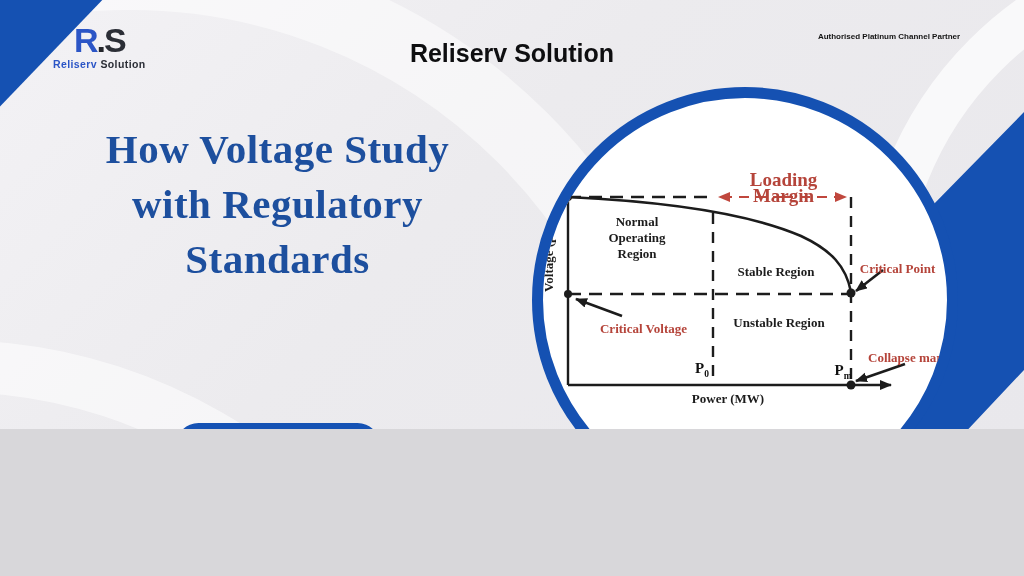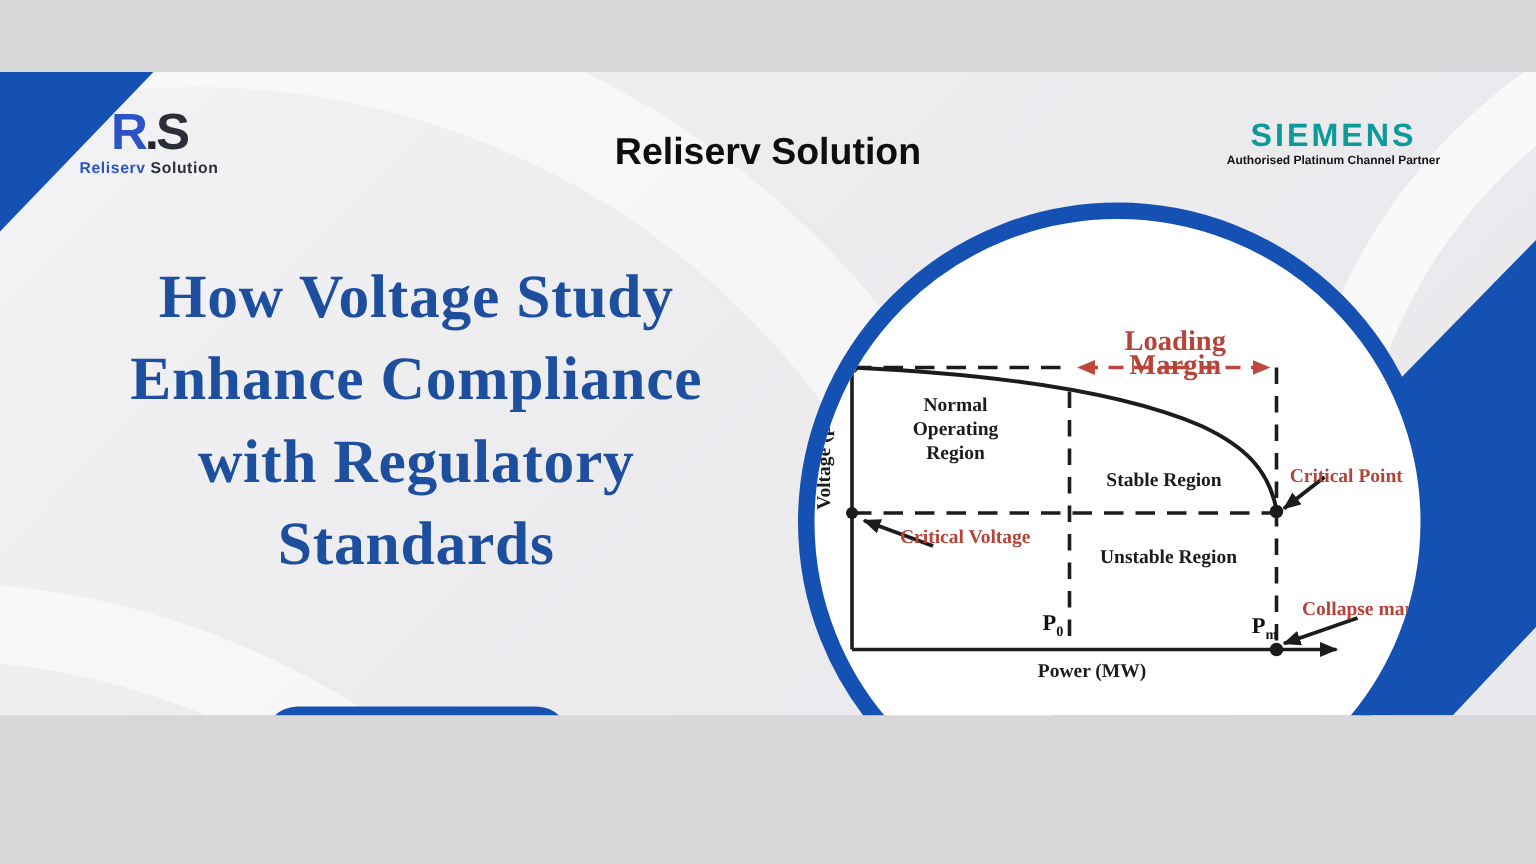--- a/index.html
+++ b/index.html
@@ -1,18 +1,18 @@
 <!DOCTYPE html>
 <html><head>
 <meta charset="utf-8">
 <style>
   html,body{margin:0;padding:0;background:#d8d7da;}
   .canvas{position:relative;width:1024px;height:429px;overflow:hidden;
           background:linear-gradient(135deg,#f3f2f5 0%,#ecebee 45%,#e9e8ec 100%);
-          font-family:"Liberation Sans",sans-serif;margin-top:48px;}
+          font-family:"Liberation Sans",sans-serif;}
   
   .arc{position:absolute;border-radius:50%;pointer-events:none;}
   .arc1{left:860px;top:-70px;width:660px;height:660px;border:44px solid rgba(255,255,255,.7);z-index:1;}
   .arc2{left:-620px;top:340px;width:1040px;height:1120px;border:52px solid rgba(255,255,255,.55);z-index:1;}
   .arc3{left:-460px;top:-60px;width:1040px;height:1040px;border:70px solid rgba(255,255,255,.5);z-index:1;}
   .corner-tri{position:absolute;left:0;top:0;width:110px;height:112px;background:#1551b2;
               clip-path:polygon(0 0,93% 0,0 95%);z-index:2;}
   .band{position:absolute;inset:0;background:#1551b2;z-index:2;
         clip-path:polygon(1024px 112px,930px 208px,700px 430px,655px 495px,659px 576px,830px 576px,1024px 370px);}
   .stripe{position:absolute;inset:0;background:#1551b2;z-index:2;
@@ -45,21 +45,21 @@
   .clabel{position:absolute;font-family:"Liberation Serif",serif;font-weight:700;font-size:13px;
           color:#1c1c1c;text-align:center;line-height:16px;}
   .red{color:#b5443a;}
   .ylab{left:-54px;top:152px;width:120px;height:16px;transform:rotate(-90deg);}
   .xlab{left:125px;top:293px;width:120px;}
   .reg-normal{left:48px;top:116px;width:92px;}
   .reg-stable{left:173px;top:166px;width:120px;}
   .reg-unstable{left:176px;top:217px;width:120px;}
   .ann-loading{left:178px;top:74px;width:125px;font-size:19px;}
   .ann-critpoint{left:302px;top:163px;width:105px;}
-  .ann-critvolt{left:38px;top:204px;width:125px;text-align:center;}
+  .ann-critvolt{left:38px;top:223px;width:125px;text-align:center;}
   .ann-collapse{left:325px;top:252px;width:140px;text-align:left;white-space:nowrap;}
   .ptick{position:absolute;font-family:"Liberation Serif",serif;font-weight:700;font-size:15px;color:#111;}
   .ptick .psub{font-size:9.5px;vertical-align:sub;}
   .p0{left:152px;top:262px;width:30px;text-align:left;}
   .pm{left:285px;top:264px;width:30px;text-align:center;}
 </style>
 </head>
 <body>
 
 <div class="canvas">
@@ -77,27 +77,25 @@
     </div>
     <div class="logo-tagline">
       <span class="t1">Reliserv</span>
       <span class="t2">Solution</span>
     </div>
   </div>
 
   <div class="page-title">Reliserv Solution</div>
 
   <div class="partner">
-    <div class="partner-brand">SIEMENS</div>
     <div class="partner-tagline">Authorised Platinum Channel Partner</div>
   </div>
 
   <div class="hero-title">
     <div>How Voltage Study</div>
-    <div>Enhance Compliance</div>
     <div>with Regulatory</div>
     <div>Standards</div>
   </div>
 
   <button class="cta">READ MORE</button>
 
   <div class="chart-circle">
     <svg width="404" height="404" viewBox="0 0 404 404">
       <defs>
         <marker id="ab" markerWidth="13" markerHeight="11" refX="11" refY="5" orient="auto" markerUnits="userSpaceOnUse">

